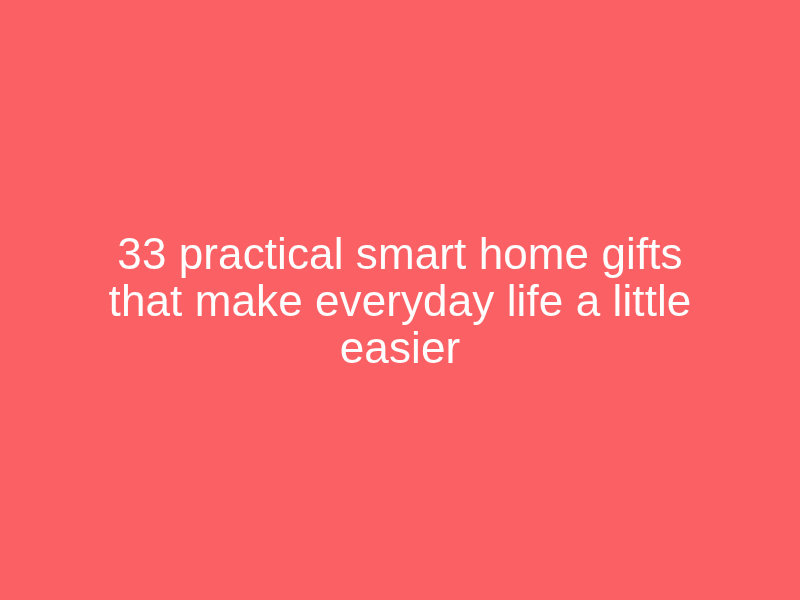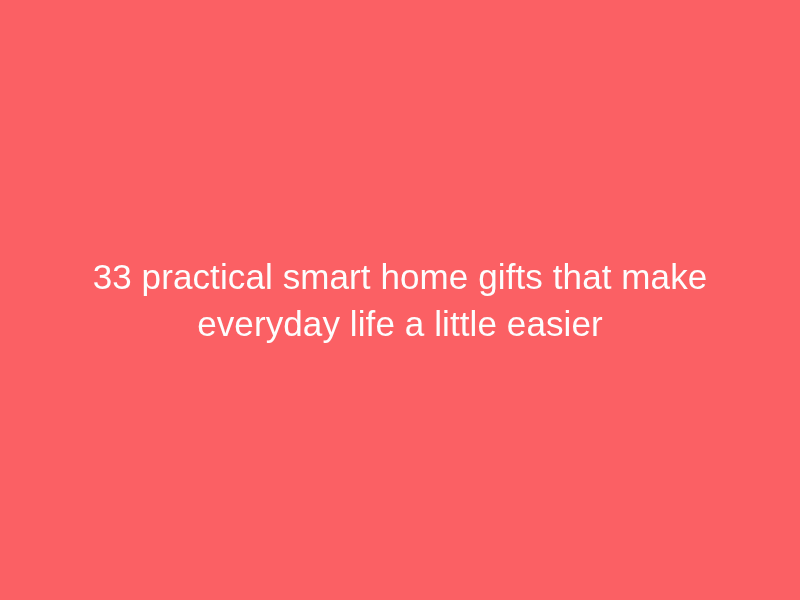--- a/index.html
+++ b/index.html
@@ -26,21 +26,21 @@
     justify-content: center;
     background-color: #fb6064; 
   }
 
   #hero-title {
     margin: 13px;
     padding: 0 24px;
     max-width: 620px;
     text-align: center;
     font-family: "Liberation Sans", sans-serif;
-    font-size: 35px;
+    font-size: 44px;
     font-weight: 400;
     line-height: 47px;
     letter-spacing: 0.1px;
     color: #fdfdfd; 
     word-wrap: break-word;
     -webkit-font-smoothing: antialiased;
   }
 </style>
 </head>
 <body>

